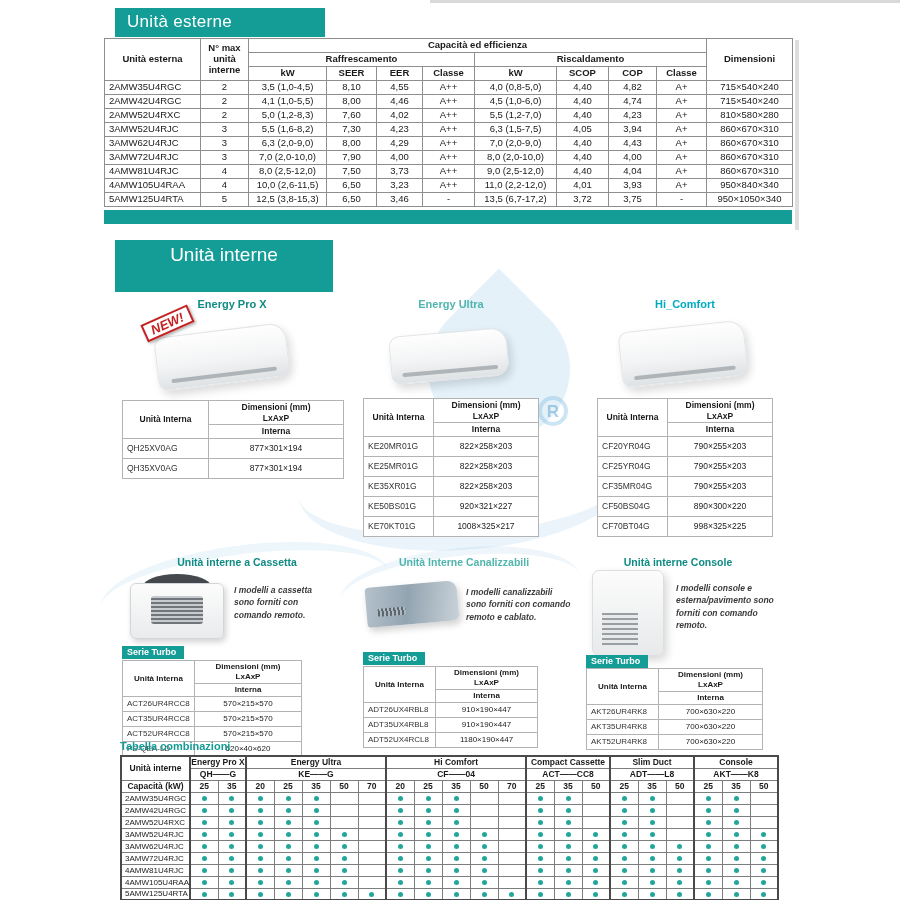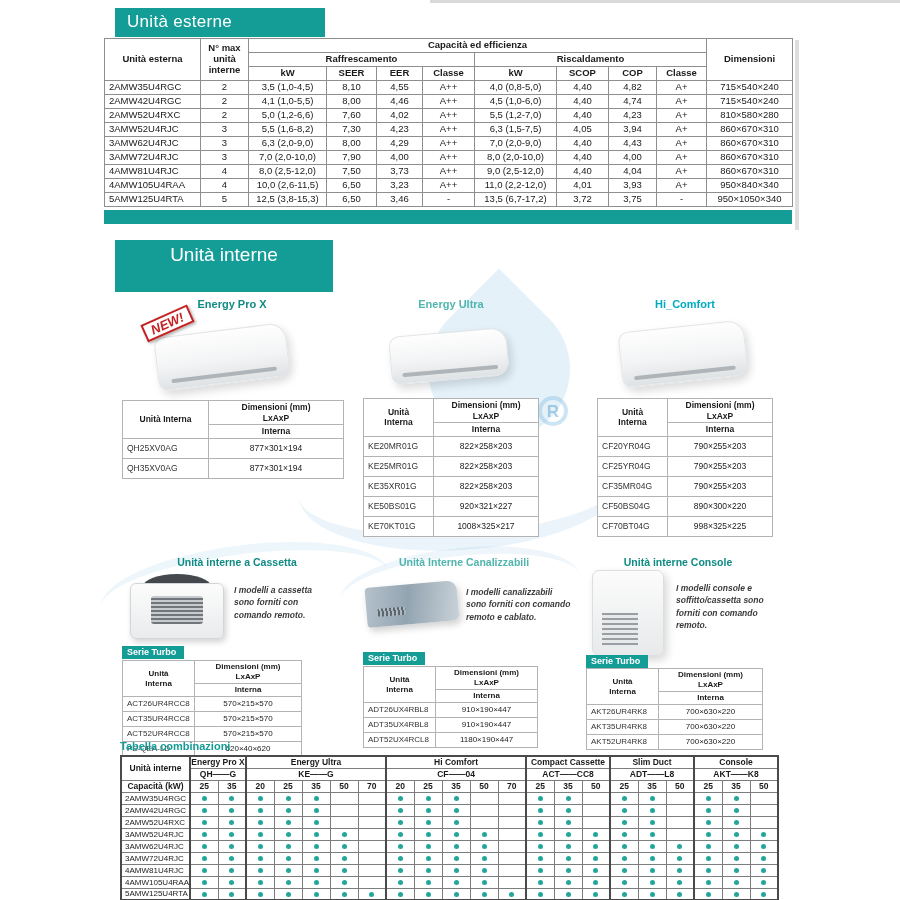--- a/index.html
+++ b/index.html
@@ -43,21 +43,21 @@
   table{border-collapse:collapse;}
   .outdoor{width:688px;font-size:9.5px;table-layout:fixed;}
   .outdoor th,.outdoor td{border:1px solid #8e8e8e;text-align:center;padding:0 2px;height:14px;line-height:1.15;}
   .outdoor thead th{font-weight:bold;}
   .outdoor td.mdl{text-align:left;padding-left:4px;}
 
   
   .unit-title{font-weight:bold;font-size:11px;text-align:center;}
   .dimtbl{font-size:8.5px;background:#fff;}
   .dimtbl th,.dimtbl td{border:1px solid #b3b3b3;text-align:center;line-height:1.25;}
-  .dimtbl thead th{font-weight:bold;padding:1px 16px;}
+  .dimtbl thead th{font-weight:bold;padding:1px 2px;}
   .dimtbl td.mdl{text-align:left;padding-left:4px;color:#333;}
   .dimtbl.wall td{height:20px;}
   .dimtbl.turbo td{height:15px;font-size:8px;}
   .dimtbl.turbo thead th{font-size:8px;}
 
   .wall-sec{position:absolute;}
   #wall-1{left:112px;top:298px;width:240px;}
   #wall-2{left:360px;top:298px;width:182px;}
   #wall-3{left:594px;top:298px;width:182px;}
   #wall-1 .dimtbl{position:absolute;left:10px;top:102px;width:222px;}
@@ -194,21 +194,21 @@
           <td class="">A++</td>
           <td class="">4,5 (1,0-6,0)</td>
           <td class="">4,40</td>
           <td class="">4,74</td>
           <td class="">A+</td>
           <td class="">715×540×240</td>
         </tr>
         <tr>
           <td class="mdl">2AMW52U4RXC</td>
           <td class="">2</td>
-          <td class="">5,0 (1,2-6,6)</td>
+          <td class="">5,0 (1,2-8,3)</td>
           <td class="">7,60</td>
           <td class="">4,02</td>
           <td class="">A++</td>
           <td class="">5,5 (1,2-7,0)</td>
           <td class="">4,40</td>
           <td class="">4,23</td>
           <td class="">A+</td>
           <td class="">810×580×280</td>
         </tr>
         <tr>
@@ -517,21 +517,21 @@
         </tr>
       </tbody>
   </table>
 </div>
 
 <div id="spec-3">
   <div class="spec-title" style="color: rgb(14, 139, 132);">Unità interne Console</div>
   <div class="console">
     <div class="console-grille"></div>
   </div>
-  <div class="spec-note" style="left:98px;top:26px;width:100px">I modelli console e soffitto/cassetta sono forniti con comando remoto.</div>
+  <div class="spec-note" style="left:98px;top:26px;width:100px">I modelli console e esterna/pavimento sono forniti con comando remoto.</div>
   <div class="serie-tag" style="left:8px;top:99px">Serie Turbo</div>
   <table class="dimtbl turbo">
     <colgroup>
         <col class="colt1">
         <col>
       </colgroup>
     <thead>
       <tr>
         <th rowspan="2">Unità Interna</th>
         <th>

